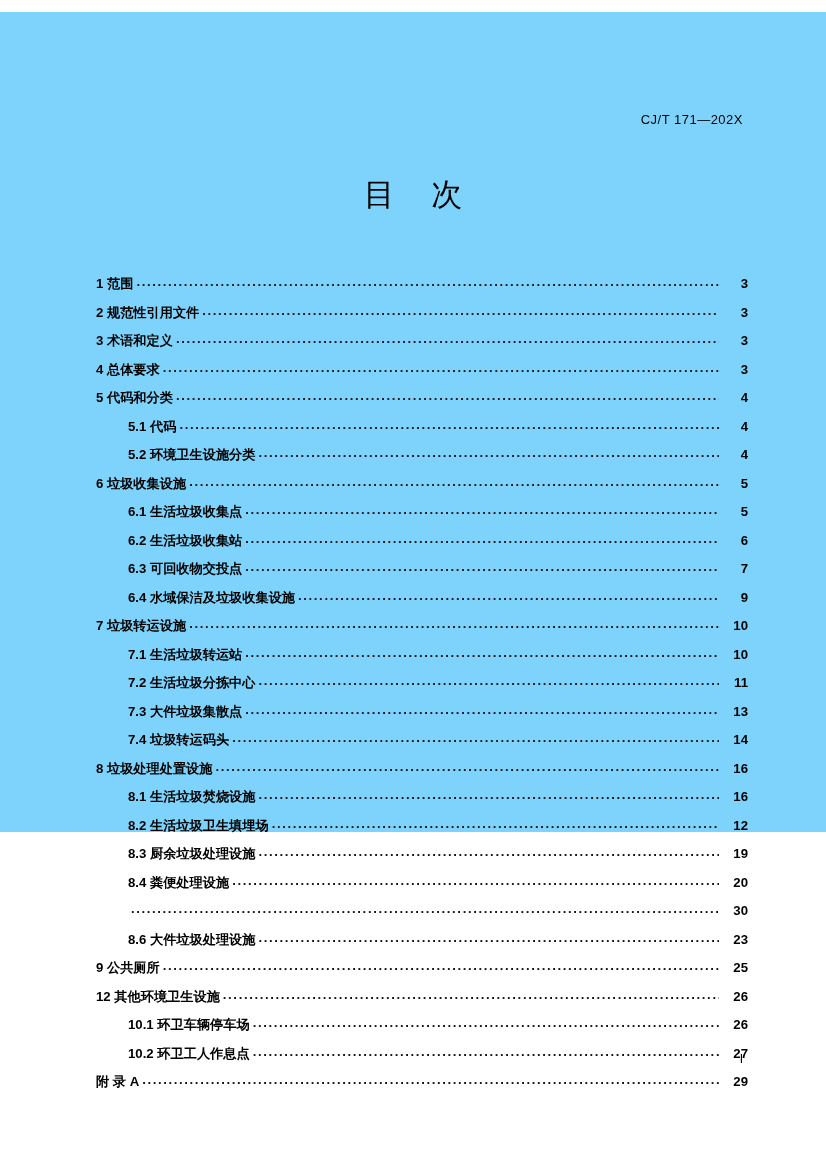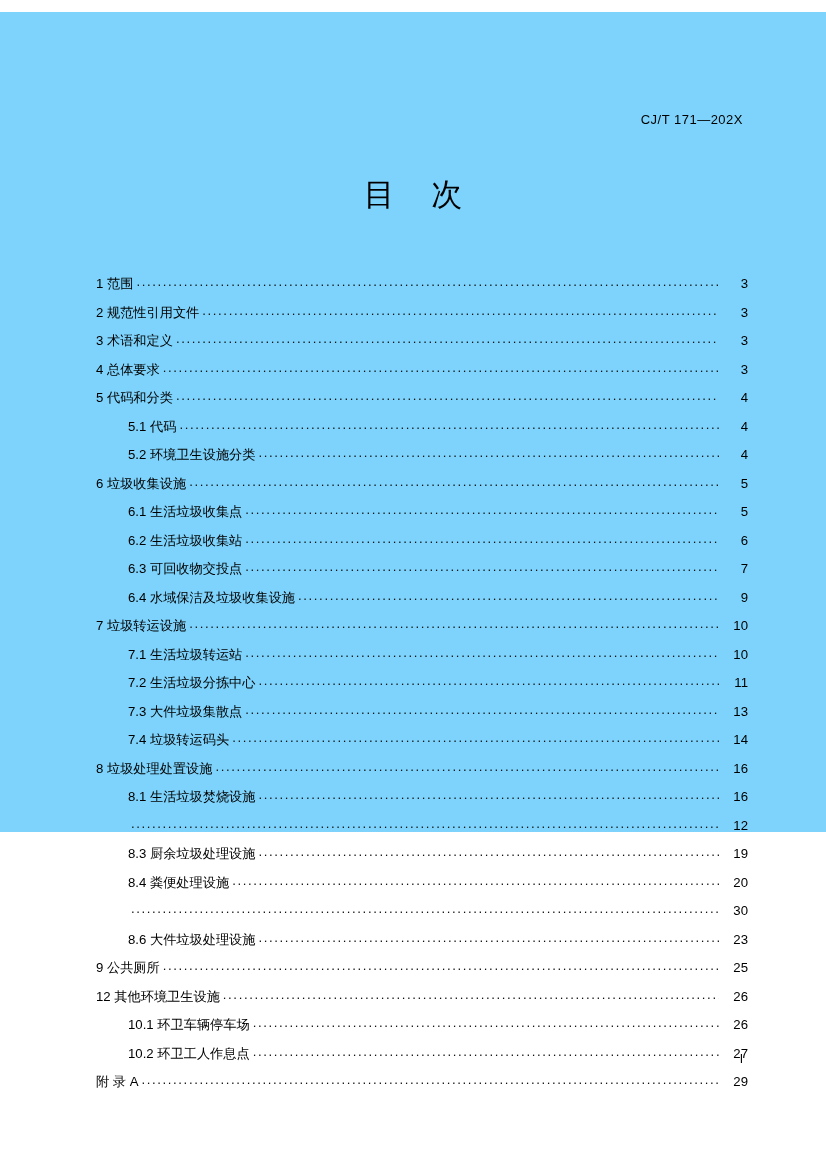--- a/index.html
+++ b/index.html
@@ -50,20 +50,21 @@
     width: 652px;
   }
   .toc-row {
     display: flex;
     align-items: flex-end;
     font-family: "Liberation Sans", sans-serif;
     font-size: 13.2px;
     height: 28.5px;
     line-height: 28.5px;
     white-space: nowrap;
+    font-weight: bold;
   }
   .toc-row .label {
     flex: 0 0 auto;
   }
   .toc-row .dots {
     flex: 1 1 auto;
     overflow: hidden;
     margin: 0 3px;
     position: relative;
     top: -2px;
@@ -189,20 +190,21 @@
         <span class="label">8 垃圾处理处置设施</span>
         <span class="dots">............................................................................................................................................</span>
         <span class="page-num">16</span>
       </div>
       <div class="toc-row indent-1">
         <span class="label">8.1 生活垃圾焚烧设施</span>
         <span class="dots">............................................................................................................................................</span>
         <span class="page-num">16</span>
       </div>
       <div class="toc-row indent-1">
+        <span class="label">8.2 生活垃圾卫生填埋场</span>
         <span class="dots">............................................................................................................................................</span>
         <span class="page-num">12</span>
       </div>
       <div class="toc-row indent-1">
         <span class="label">8.3 厨余垃圾处理设施</span>
         <span class="dots">............................................................................................................................................</span>
         <span class="page-num">19</span>
       </div>
       <div class="toc-row indent-1">
         <span class="label">8.4 粪便处理设施</span>

